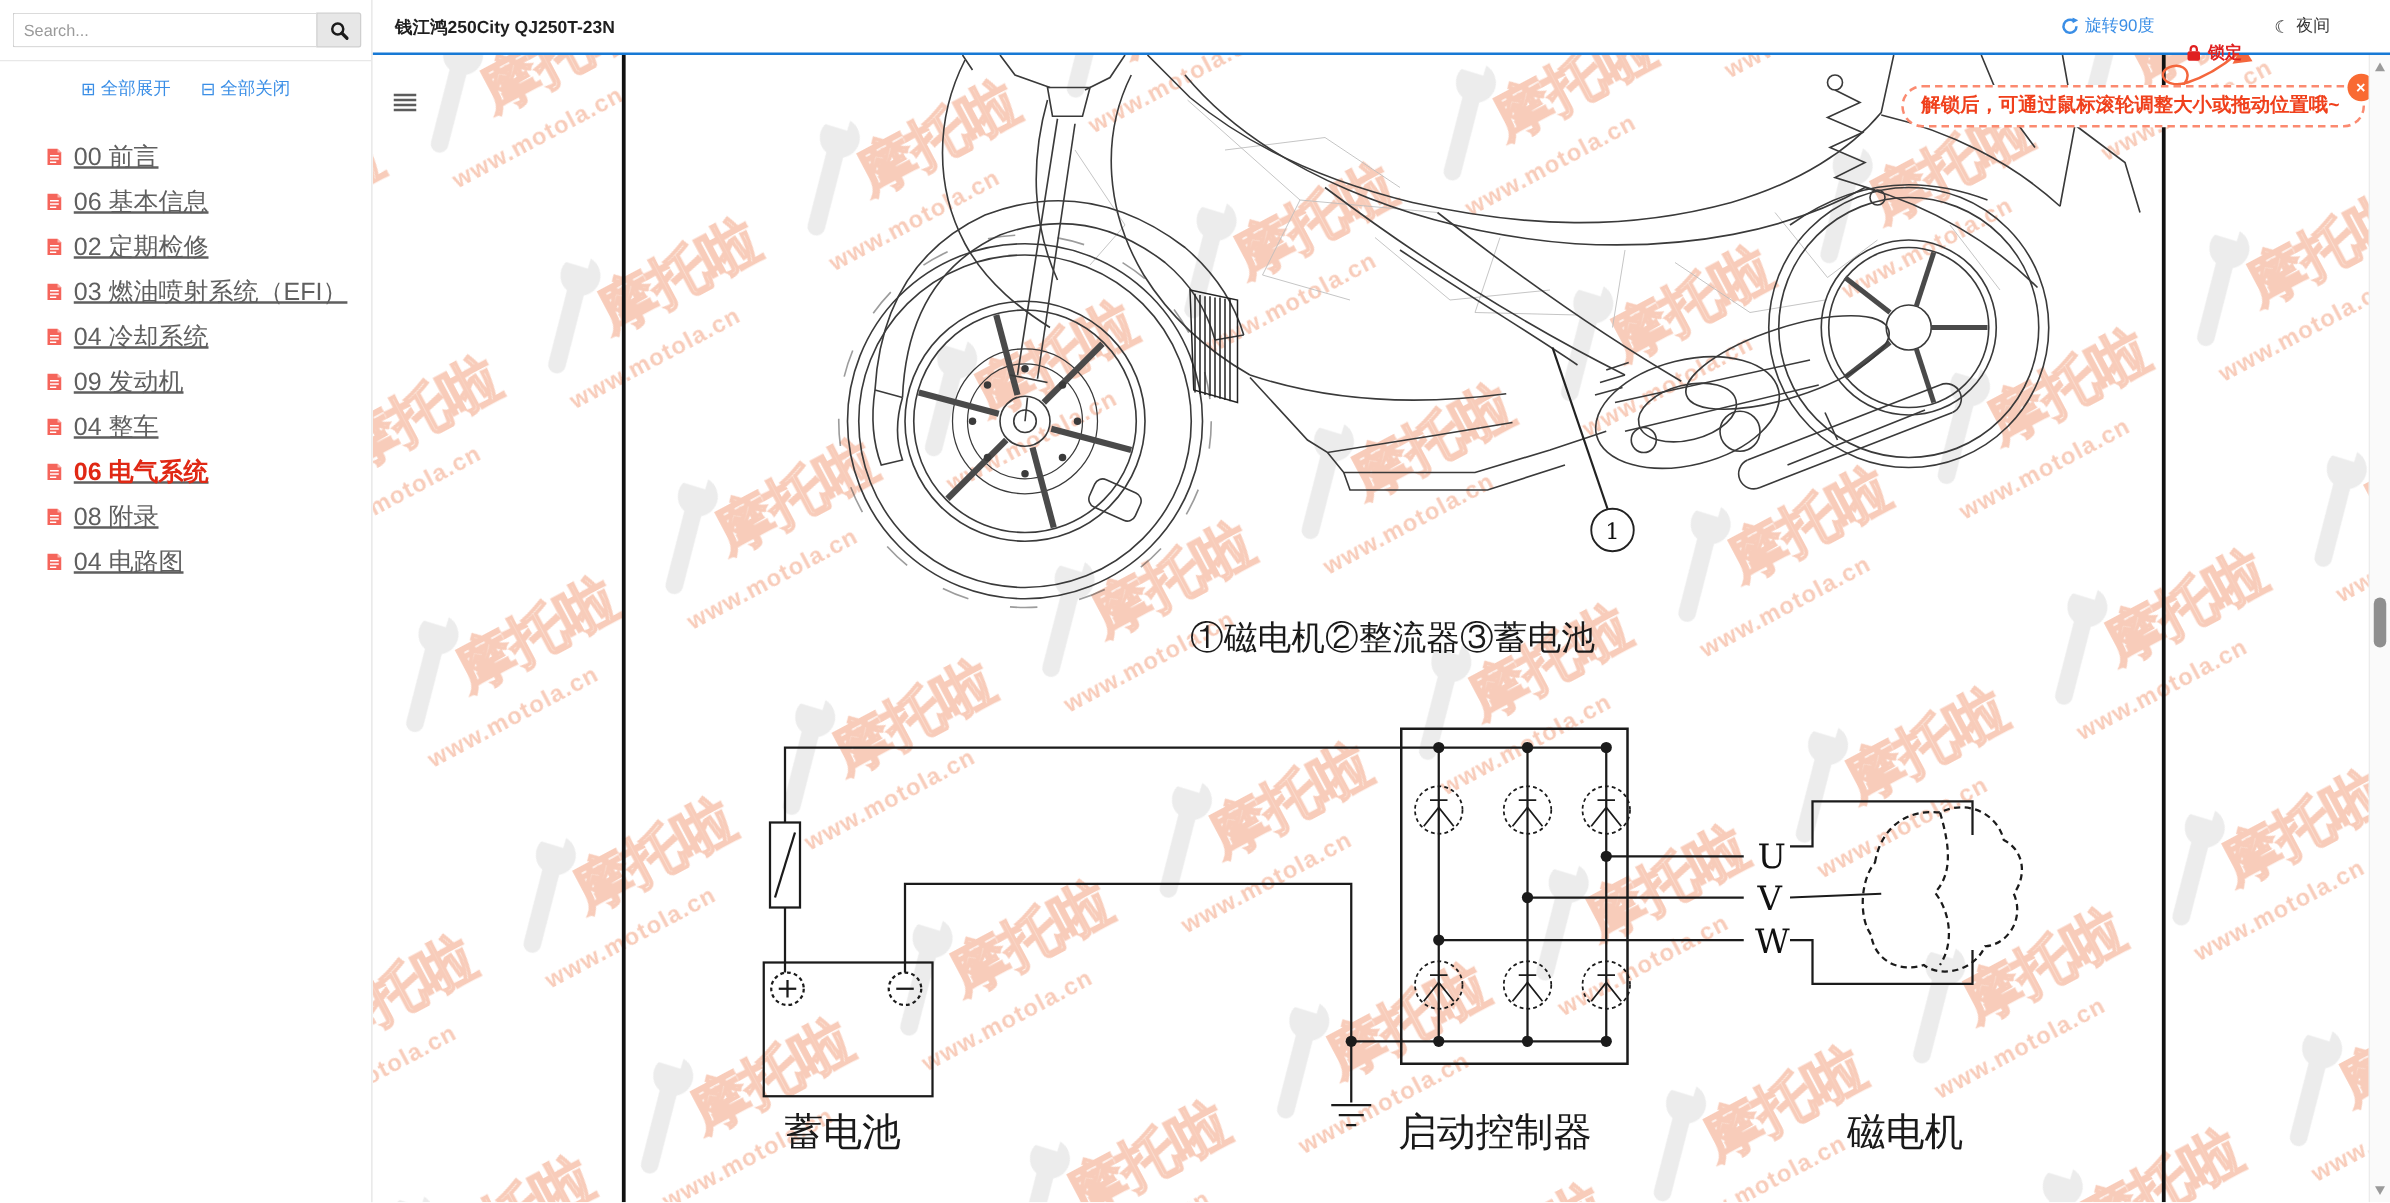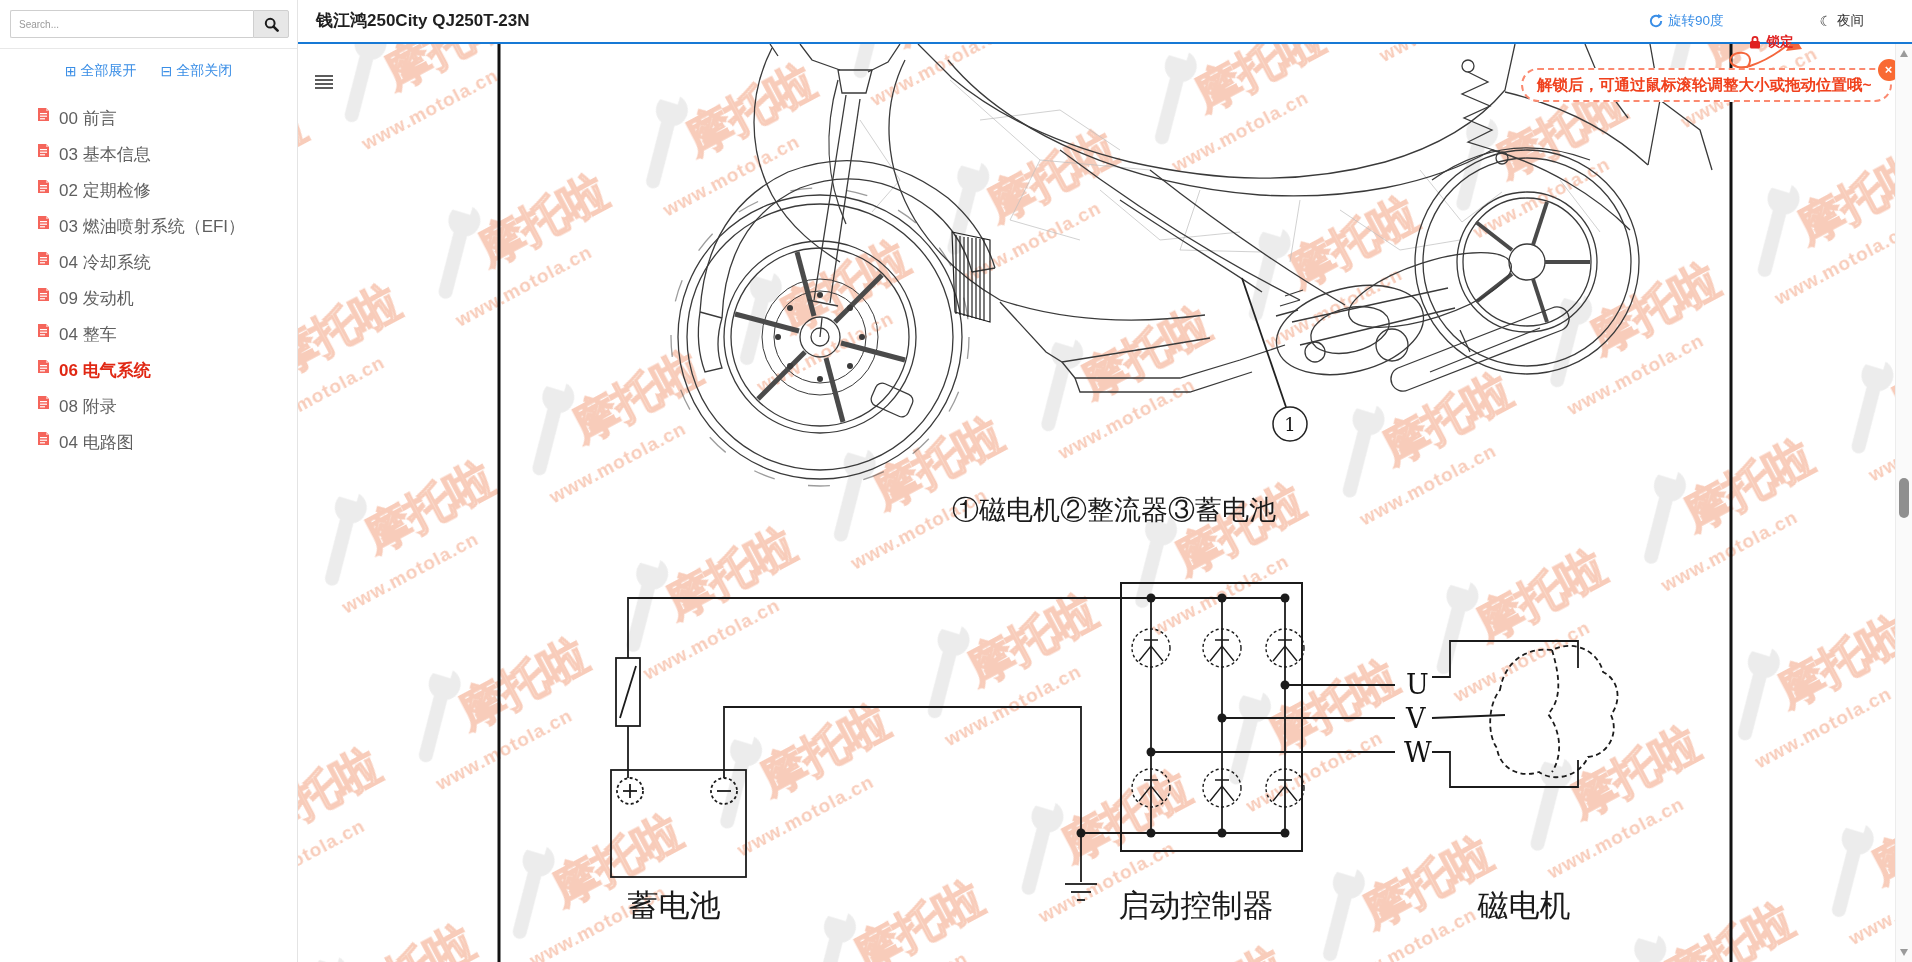--- a/index.html
+++ b/index.html
@@ -1,34 +1,34 @@
 <!DOCTYPE html>
 <html><head>
 <meta charset="utf-8">
 <style>
   html,body{margin:0;padding:0;background:#fff;font-family:"Liberation Sans",sans-serif;}
   body{width:1912px;height:962px;overflow:hidden;position:relative;}
 
   
   .sidebar{position:absolute;left:0;top:0;width:298px;height:962px;background:#fff;border-right:1px solid #e4e4e4;box-sizing:border-box;z-index:30;}
   .search-row{display:flex;padding:10px 8px 10px 10px;}
-  .search-row input{flex:1;height:28px;border:1px solid #cfcfcf;border-right:none;border-radius:2px 0 0 2px;padding:0 8px;font-size:10px;color:#333;outline:none;box-sizing:border-box;}
+  .search-row input{flex:1;height:28px;border:1px solid #cfcfcf;border-right:none;border-radius:2px 0 0 2px;padding:0 8px;font-size:13px;color:#333;outline:none;box-sizing:border-box;}
   .search-row input::placeholder{color:#9a9a9a;}
   .search-row button{width:36px;height:28px;background:#e7e7e7;border:1px solid #cfcfcf;border-radius:0 2px 2px 0;display:flex;align-items:center;justify-content:center;cursor:pointer;}
   .sb-divider{height:1px;background:#e8e8e8;}
   .sb-links{height:44px;display:flex;align-items:center;justify-content:center;gap:24px;}
   .sb-links a{color:#3a8ee6;font-size:14px;text-decoration:none;display:flex;align-items:center;gap:4px;cursor:pointer;}
   .sb-links .glyph{font-size:14px;line-height:1;}
   .sb-list{padding-top:14px;}
-  .sitem{height:36px;display:flex;padding-left:37px;gap:9px;font-size:17px;color:#5f5f5f;cursor:pointer;white-space:nowrap;}
+  .sitem{height:36px;display:flex;align-items:center;padding-left:37px;gap:9px;font-size:20px;color:#5f5f5f;cursor:pointer;white-space:nowrap;text-decoration:underline;}
   .sitem.active span{color:#e02814;font-weight:bold;}
 
   
   .header{position:absolute;left:298px;top:0;right:0;height:44px;background:#fff;border-bottom:2px solid #1779d5;box-sizing:border-box;z-index:25;}
-  .header h1{position:absolute;left:18px;top:0;line-height:42px;margin:0;font-size:17px;color:#1f1f1f;font-weight:bold;}
+  .header h1{position:absolute;left:18px;top:0;line-height:42px;margin:0;font-size:14px;color:#1f1f1f;font-weight:bold;}
   .hdr-actions{position:absolute;right:48px;top:0;height:42px;display:flex;align-items:center;gap:26px;}
   .hdr-btn{display:flex;align-items:center;gap:5px;background:none;border:none;font-size:13.5px;cursor:pointer;padding:0;}
   .hdr-btn.blue{color:#3a8ee6;}
   .hdr-btn.red{color:#e02020;font-weight:bold;margin-top:41px;}
   .hdr-btn.dark{color:#333;}
   .moon{font-size:14px;line-height:1;}
 
   
   .main{position:absolute;left:298px;top:44px;right:0;bottom:0;background:#fff;overflow:hidden;}
   .wm-svg{position:absolute;left:0;top:0;z-index:1;}
@@ -83,21 +83,21 @@
         <span>00 前言</span>
       </div>
     <div class="sitem">
         <svg width="13" height="15" viewBox="0 0 13 15">
           <path d="M1,1 h8 l3,3 v10 h-11 z" fill="#f5655b"></path>
           <path d="M9,1 l3,3 h-3 z" fill="#fbb4ae"></path>
           <rect x="3" y="6" width="7" height="1.2" fill="#fff"></rect>
           <rect x="3" y="8.6" width="7" height="1.2" fill="#fff"></rect>
           <rect x="3" y="11.2" width="5" height="1.2" fill="#fff"></rect>
         </svg>
-        <span>03 基本信息</span>
+        <span>06 基本信息</span>
       </div>
     <div class="sitem">
         <svg width="13" height="15" viewBox="0 0 13 15">
           <path d="M1,1 h8 l3,3 v10 h-11 z" fill="#f5655b"></path>
           <path d="M9,1 l3,3 h-3 z" fill="#fbb4ae"></path>
           <rect x="3" y="6" width="7" height="1.2" fill="#fff"></rect>
           <rect x="3" y="8.6" width="7" height="1.2" fill="#fff"></rect>
           <rect x="3" y="11.2" width="5" height="1.2" fill="#fff"></rect>
         </svg>
         <span>02 定期检修</span>

